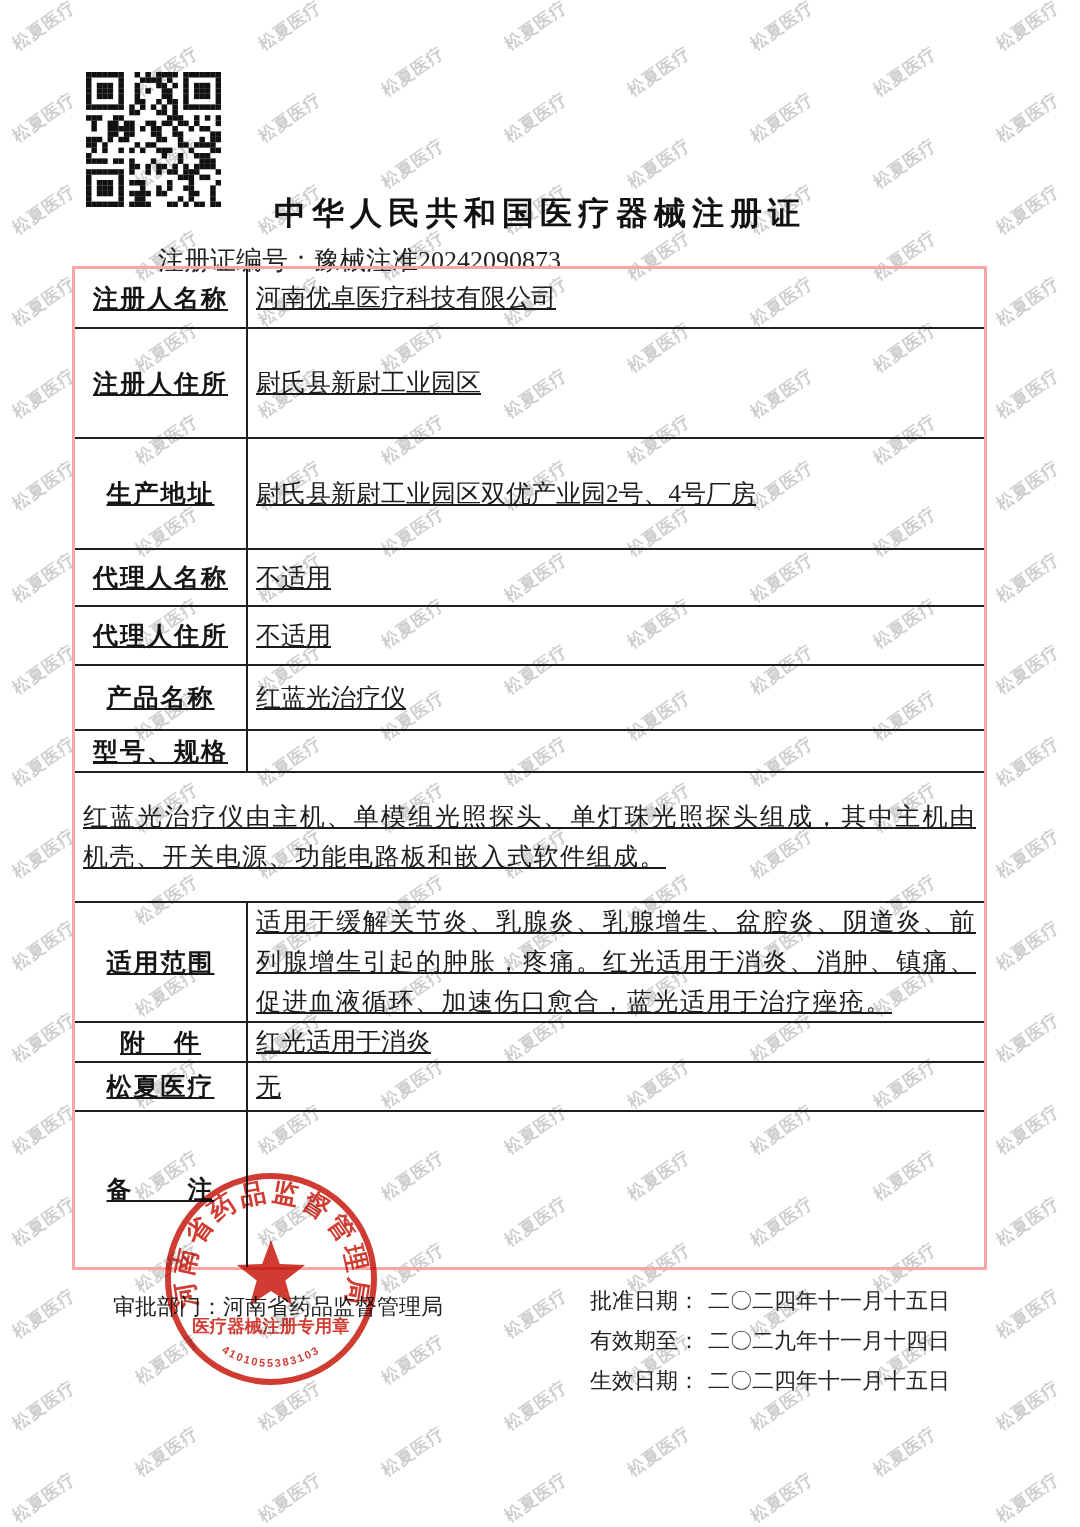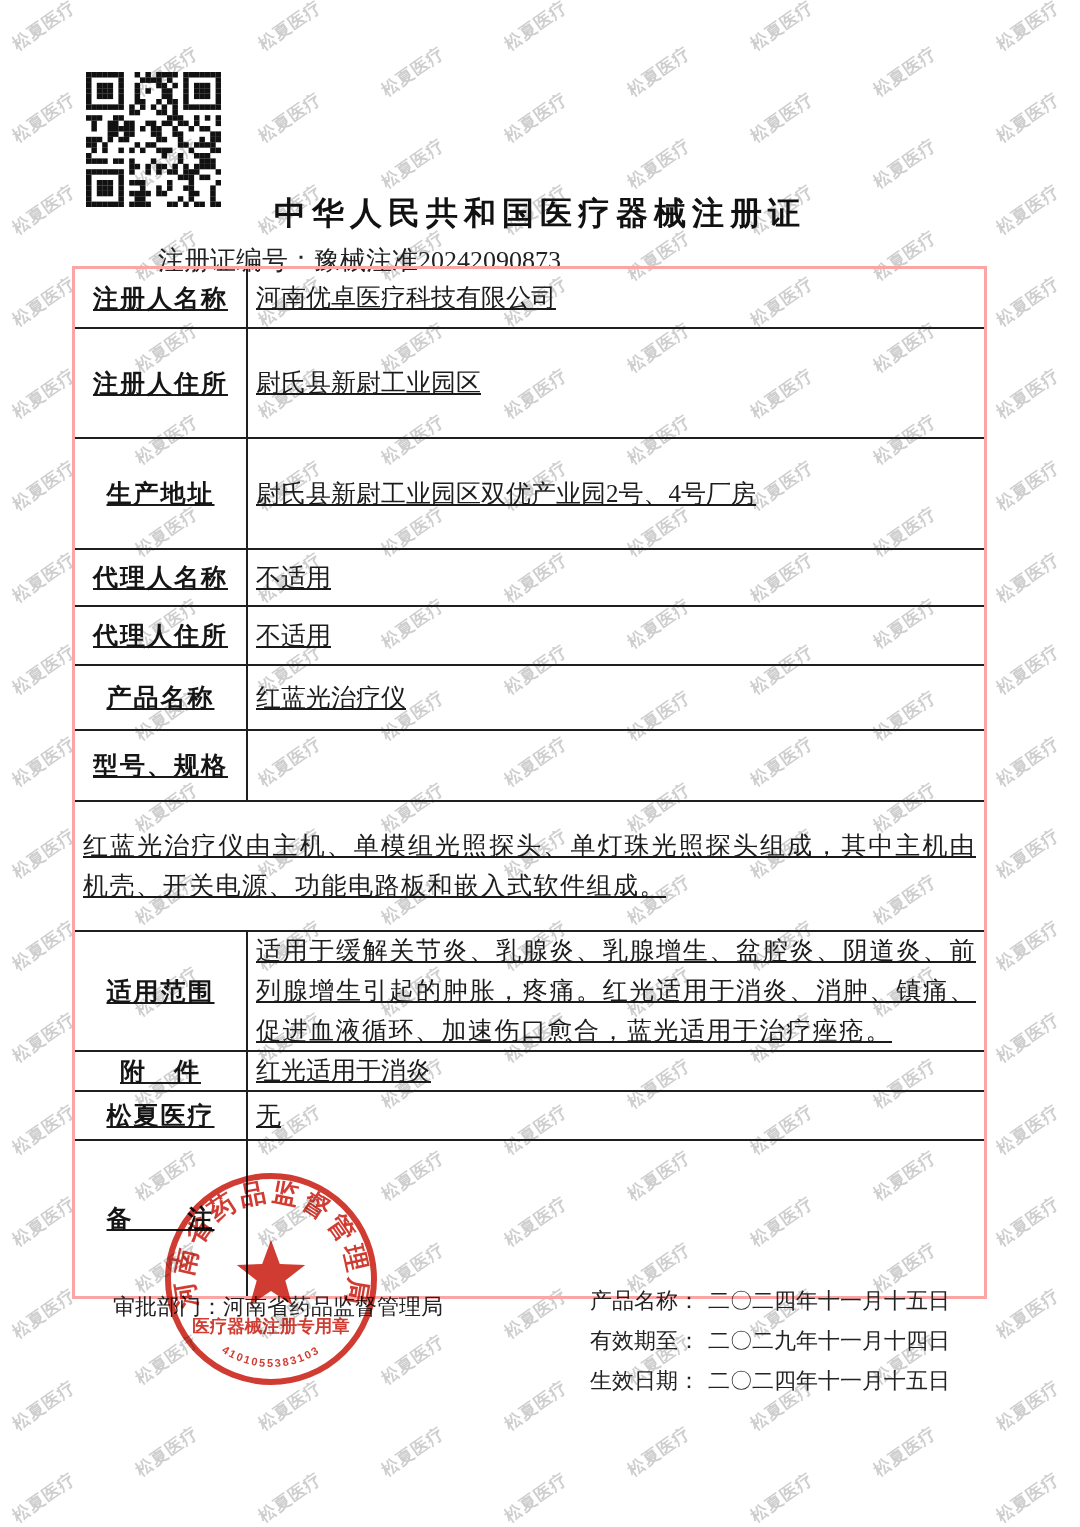--- a/index.html
+++ b/index.html
@@ -22,21 +22,21 @@
               border:3px solid #fca5a5;text-decoration:underline;}
   .trow{display:flex;box-sizing:border-box;border-bottom:2px solid #1f1f1f;}
   .trow:last-child{border-bottom:none;}
   .tlabel{width:173px;box-sizing:border-box;border-right:2px solid #1f1f1f;
           display:flex;align-items:center;justify-content:center;text-align:center;
           font-family:"Liberation Sans",sans-serif;font-weight:bold;font-size:25px;
           letter-spacing:2px;color:#151515;flex-shrink:0;}
   .tvalue{flex:1;display:flex;align-items:center;box-sizing:border-box;
           padding:2px 8px;font-size:25px;color:#1c1c1c;line-height:40px;}
   .r1{height:60px}.r2{height:110px}.r3{height:111px}.r4{height:57px}.r5{height:59px}
-  .r6{height:65px}.r7{height:71px}.r8{height:130px}.r9{height:120px}.r10{height:40px}
+  .r6{height:65px}.r7{height:42px}.r8{height:130px}.r9{height:120px}.r10{height:40px}
   .r11{height:49px}.r12{height:155px}
   .r8 .tvalue div,.r9 .tvalue div{text-align:justify;text-align-last:left;letter-spacing:1.5px;}
   .r10 .tvalue,.r11 .tvalue{line-height:30px;}
   
   .approval{position:absolute;left:113px;top:1292px;font-size:22px;color:#222;}
   .dates{position:absolute;left:590px;top:1286px;font-size:22px;color:#222;}
   .dates .dline{margin-bottom:10px;white-space:nowrap;}
   .dates .dlabel{margin-right:8px;}
   
   .stamp{position:absolute;left:161px;top:1169px;width:220px;height:220px;z-index:6;
@@ -572,21 +572,21 @@
         <div class="tvalue">
             <div></div>
           </div>
       </div>
     </div>
 
     <div class="approval">审批部门：河南省药品监督管理局</div>
 
     <div class="dates">
       <div class="dline">
-        <span class="dlabel">产品名称：</span><span>二〇二四年十一月十五日</span>
+        <span class="dlabel">批准日期：</span><span>二〇二四年十一月十五日</span>
       </div>
       <div class="dline">
         <span class="dlabel">有效期至：</span><span>二〇二九年十一月十四日</span>
       </div>
       <div class="dline">
         <span class="dlabel">生效日期：</span><span>二〇二四年十一月十五日</span>
       </div>
     </div>
   </div>
 

